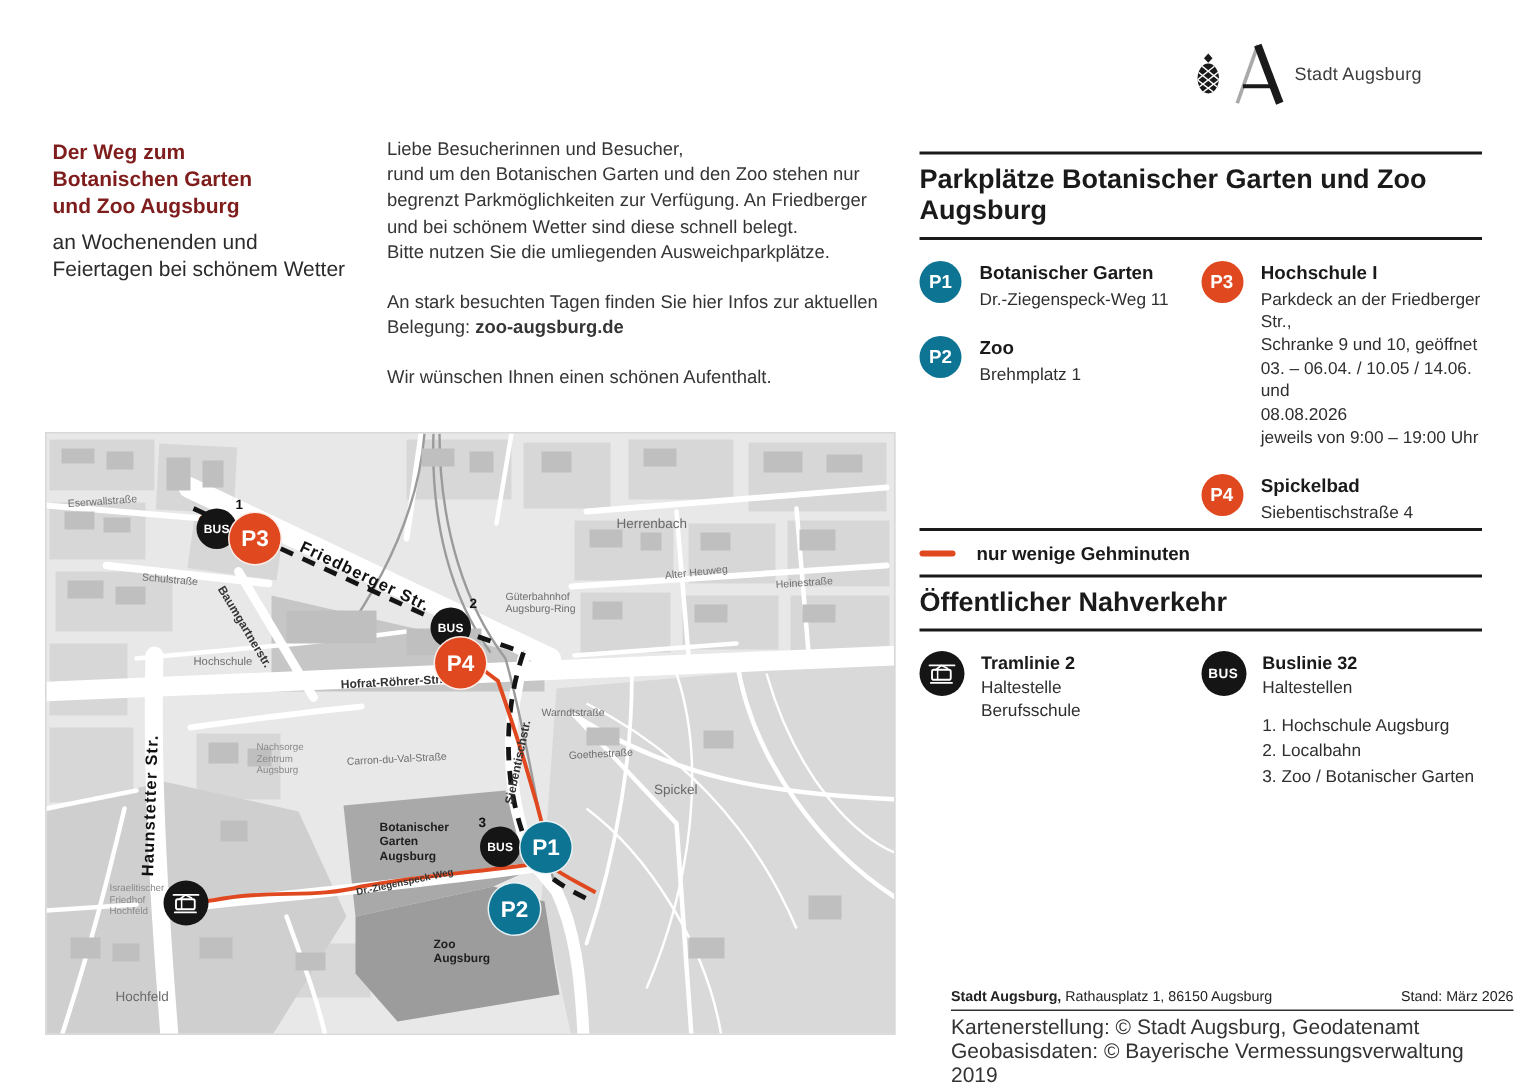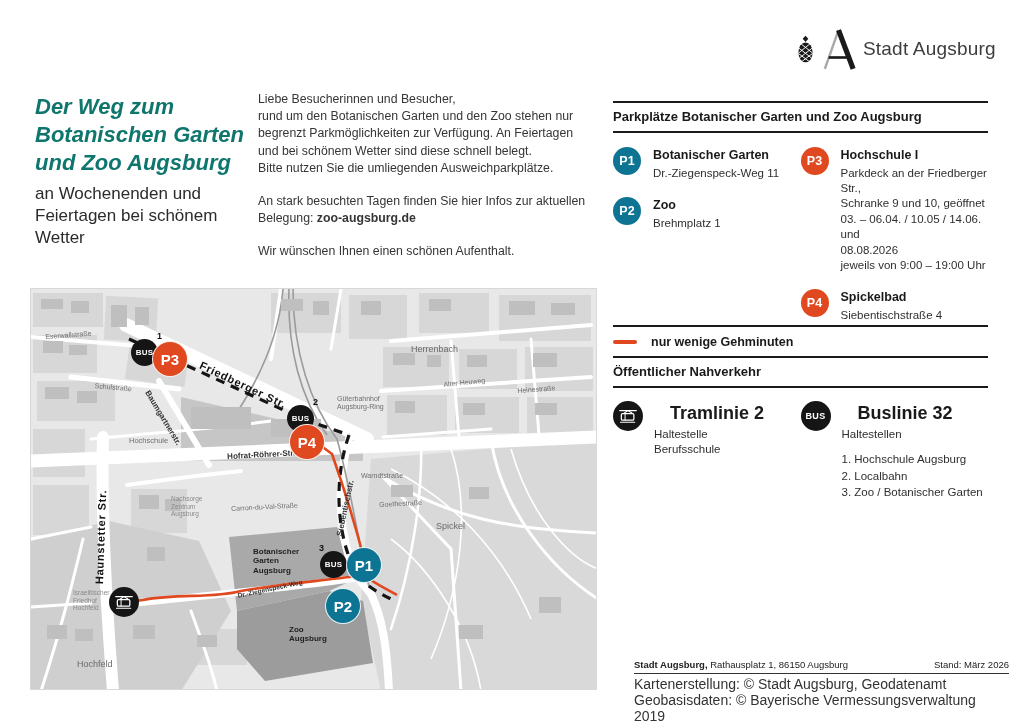--- a/index.html
+++ b/index.html
@@ -3,54 +3,54 @@
 <meta charset="utf-8">
 <style>
   html,body{margin:0;padding:0;background:#fff;}
   .page{position:relative;width:1024px;height:722px;background:#ffffff;overflow:hidden;
         font-family:"Liberation Sans",sans-serif;color:#1a1a1a;}
   .pre{white-space:pre-line;}
 
   
   .brand{position:absolute;left:796px;top:28px;display:flex;align-items:center;gap:7px;}
   .brand svg{display:block;}
-  .brand-text{font-size:19px;color:#3d3d3d;letter-spacing:.2px;}
+  .brand-text{font-size:12px;color:#3d3d3d;letter-spacing:.2px;}
 
   
   .title-block{position:absolute;left:35px;top:93px;width:220px;}
-  .title-block h1{margin:0;font-size:22px;line-height:1.27;font-weight:bold;color:#0f766e;font-style:italic;}
-  .subtitle{margin:6px 0 0;font-size:17px;line-height:1.3;color:#2b2b2b;}
+  .title-block h1{margin:0;font-size:14px;line-height:1.27;font-weight:bold;color:#7f1d1d;}
+  .subtitle{margin:6px 0 0;font-size:14px;line-height:1.3;color:#2b2b2b;}
 
   
   .intro{position:absolute;left:258px;top:91px;width:345px;font-size:12.3px;line-height:1.4;color:#353535;}
   .intro p{margin:0 0 16px;}
   .intro .link{font-weight:bold;color:#353535;text-decoration:none;cursor:pointer;text-align:center;}
 
   
   .right-col{position:absolute;left:613px;top:101px;width:375px;}
   .rule{height:2px;background:#1a1a1a;}
-  .col-heading{margin:0;padding:6px 0 7px;font-size:13px;font-weight:bold;color:#1a1a1a;}
+  .col-heading{margin:0;padding:6px 0 7px;font-size:18px;font-weight:bold;color:#1a1a1a;}
   .park-grid{display:flex;margin-top:14px;height:178px;}
   .park-col{width:50%;}
   .entry{display:flex;gap:12px;margin-bottom:16px;}
   .badge{flex:0 0 auto;width:28px;height:28px;border-radius:50%;color:#fff;font-weight:bold;
          font-size:12.5px;display:flex;align-items:center;justify-content:center;}
   .badge.teal{background:#0e7493;}
   .badge.orange{background:#e0481f;}
   .entry .name{font-size:12.5px;font-weight:bold;line-height:1.25;padding-top:1px;}
   .entry .det{font-size:11.5px;line-height:1.34;color:#2f2f2f;margin-top:2px;}
   .walk-row{display:flex;align-items:center;gap:14px;height:29px;}
   .walk-dash{width:24px;height:4px;border-radius:2px;background:#e0481f;}
   .walk-label{font-size:12.5px;font-weight:bold;}
   .transit-grid{display:flex;margin-top:13px;}
   .transit-col{width:50%;display:flex;gap:11px;}
   .t-icon{flex:0 0 auto;width:30px;height:30px;border-radius:50%;background:#151515;color:#fff;
           display:flex;align-items:center;justify-content:center;}
   .t-icon .bus-txt{font-size:9px;font-weight:bold;letter-spacing:.3px;}
-  .t-name{font-size:18px;font-weight:bold;line-height:1.25;padding-top:1px;margin-left:16px;}
+  .t-name{font-size:12px;font-weight:bold;line-height:1.25;padding-top:1px;}
   .t-sub{font-size:11.5px;line-height:1.34;color:#2f2f2f;margin-top:2px;}
   .t-stops{margin-top:9px;font-size:11.5px;line-height:1.45;color:#2f2f2f;}
 
   
   .footer{position:absolute;left:634px;top:659px;width:375px;}
   .f-line1{display:flex;justify-content:space-between;font-size:9.5px;color:#222;padding-bottom:3px;}
   .f-rule{height:1px;background:#333;}
   .f-line2{font-size:14px;color:#333;padding-top:2px;}
 
   
@@ -127,21 +127,21 @@
     <h1 class="pre">Der Weg zum
 Botanischen Garten
 und Zoo Augsburg</h1>
     <p class="subtitle pre">an Wochenenden und
 Feiertagen bei schönem Wetter</p>
   </div>
 
   <div class="intro">
     <p class="pre">Liebe Besucherinnen und Besucher,
 rund um den Botanischen Garten und den Zoo stehen nur
-begrenzt Parkmöglichkeiten zur Verfügung. An Feiertagen
+begrenzt Parkmöglichkeiten zur Verfügung. An Friedberger
 und bei schönem Wetter sind diese schnell belegt.
 Bitte nutzen Sie die umliegenden Ausweichparkplätze.</p>
     <p><span class="pre">An stark besuchten Tagen finden Sie hier Infos zur aktuellen
 Belegung: </span><a class="link">zoo-augsburg.de</a></p>
     <p>Wir wünschen Ihnen einen schönen Aufenthalt.</p>
   </div>
 
   <div class="right-col">
     <div class="rule"></div>
     <h2 class="col-heading">Parkplätze Botanischer Garten und Zoo Augsburg</h2>

